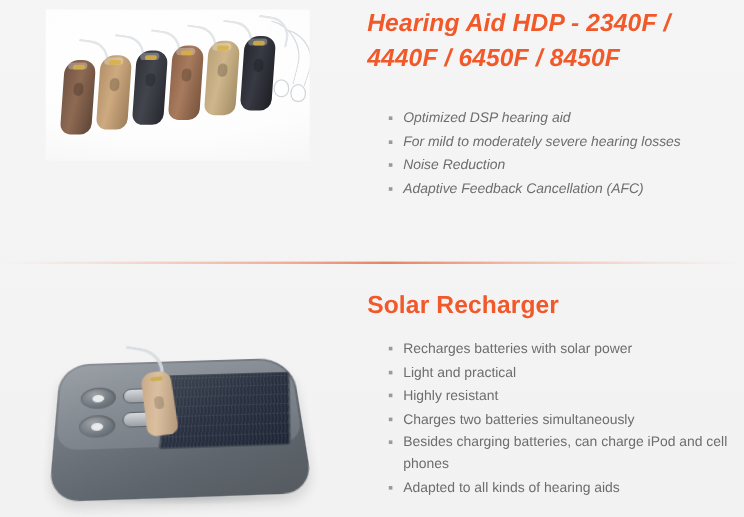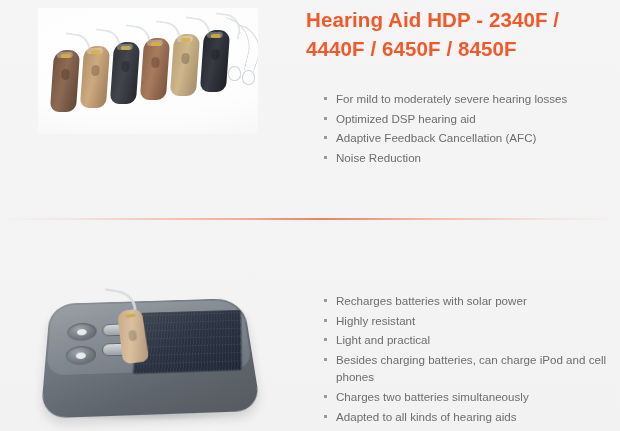--- a/index.html
+++ b/index.html
@@ -23,21 +23,21 @@
     background: linear-gradient(180deg, #f5f5f5 0%, #f2f2f2 100%);
   }
 
   
   .section {
     position: absolute;
     left: 0;
     width: 620px;
     display: block;
   }
-  #section-hearing-aid { top: 0; height: 218px; }
+  #section-hearing-aid { top: 0; height: 218px; font-style: italic; }
   #section-solar       { top: 219px; height: 212px; }
 
   .media-col {
     position: absolute;
     top: 0;
     left: 0;
     width: 300px;
     height: 100%;
   }
   .text-col {
@@ -73,21 +73,21 @@
 
   .feature-list {
     position: absolute;
     left: 22px;
     margin: 0;
     padding: 0;
     list-style: none;
     width: 296px;
   }
   #list-hearing-aid { top: 90px; }
-  #list-solar       { top: 73px; }
+  #list-solar       { top: 63px; }
 
   .feature-item {
     position: relative;
     padding-left: 14px;
     margin: 0 0 2px 0;
     color: #6d6d6d;
     font-size: 11.6px;
     line-height: 17.6px;
   }
   .feature-item .bullet {
@@ -379,33 +379,33 @@
         </div>
       </div>
     </div>
 
     <div class="text-col">
       <h2 class="heading" id="heading-hearing-aid">Hearing Aid HDP - 2340F / 4440F / 6450F / 8450F</h2>
 
       <ul class="feature-list" id="list-hearing-aid">
         <li class="feature-item">
           <span class="bullet"></span>
+          <span>Optimized DSP hearing aid</span>
+        </li>
+        <li class="feature-item">
+          <span class="bullet"></span>
           <span>For mild to moderately severe hearing losses</span>
         </li>
         <li class="feature-item">
           <span class="bullet"></span>
-          <span>Optimized DSP hearing aid</span>
+          <span>Noise Reduction</span>
         </li>
         <li class="feature-item">
           <span class="bullet"></span>
           <span>Adaptive Feedback Cancellation (AFC)</span>
-        </li>
-        <li class="feature-item">
-          <span class="bullet"></span>
-          <span>Noise Reduction</span>
         </li>
       </ul>
     </div>
   </div>
 
   <div id="divider"></div>
 
   <div class="section" id="section-solar">
 
     <div class="media-col">
@@ -426,41 +426,42 @@
             <div id="docked-aid">
               <div id="docked-aid-gold"></div>
               <div id="docked-aid-btn"></div>
             </div>
           </div>
         </div>
       </div>
     </div>
 
     <div class="text-col">
+      <h2 class="heading" id="heading-solar">Solar Recharger</h2>
 
       <ul class="feature-list" id="list-solar">
         <li class="feature-item">
           <span class="bullet"></span>
           <span>Recharges batteries with solar power</span>
         </li>
         <li class="feature-item">
           <span class="bullet"></span>
+          <span>Light and practical</span>
+        </li>
+        <li class="feature-item">
+          <span class="bullet"></span>
           <span>Highly resistant</span>
         </li>
         <li class="feature-item">
           <span class="bullet"></span>
-          <span>Light and practical</span>
+          <span>Charges two batteries simultaneously</span>
         </li>
         <li class="feature-item">
           <span class="bullet"></span>
           <span>Besides charging batteries, can charge iPod and cell phones</span>
-        </li>
-        <li class="feature-item">
-          <span class="bullet"></span>
-          <span>Charges two batteries simultaneously</span>
         </li>
         <li class="feature-item">
           <span class="bullet"></span>
           <span>Adapted to all kinds of hearing aids</span>
         </li>
       </ul>
     </div>
   </div>
 
 </div>

